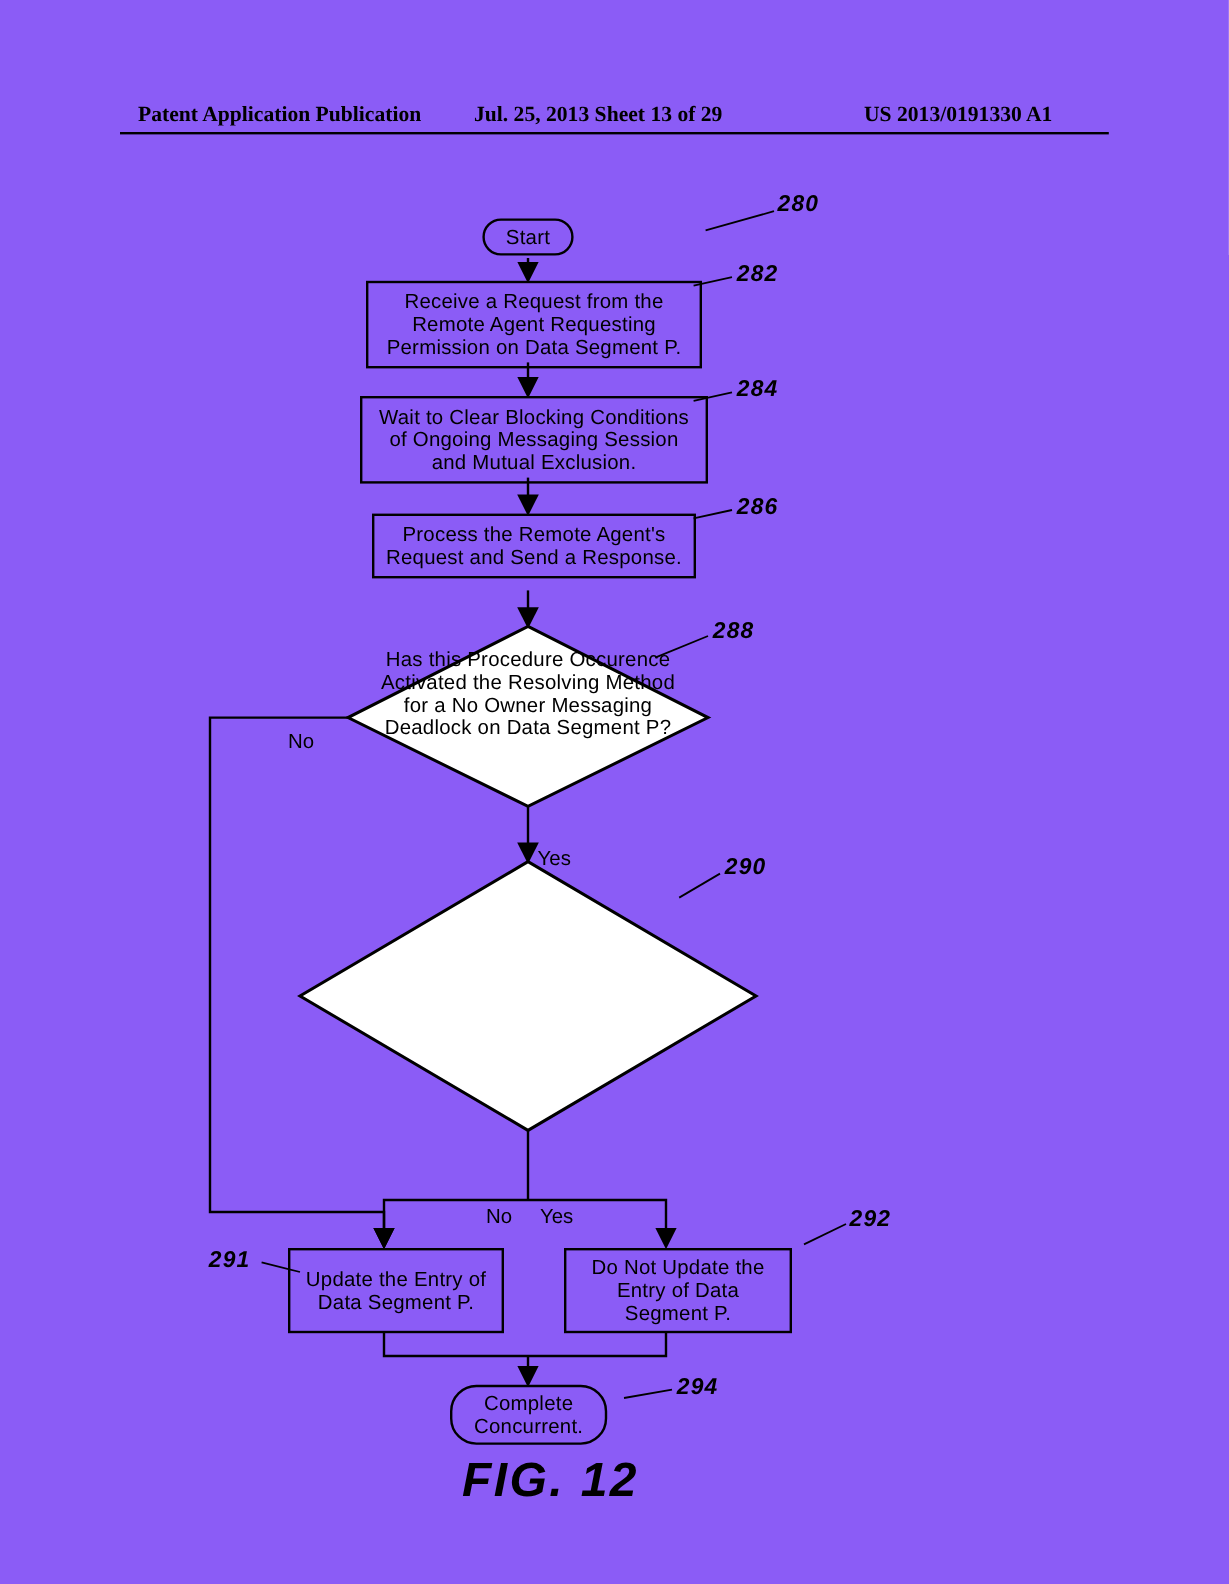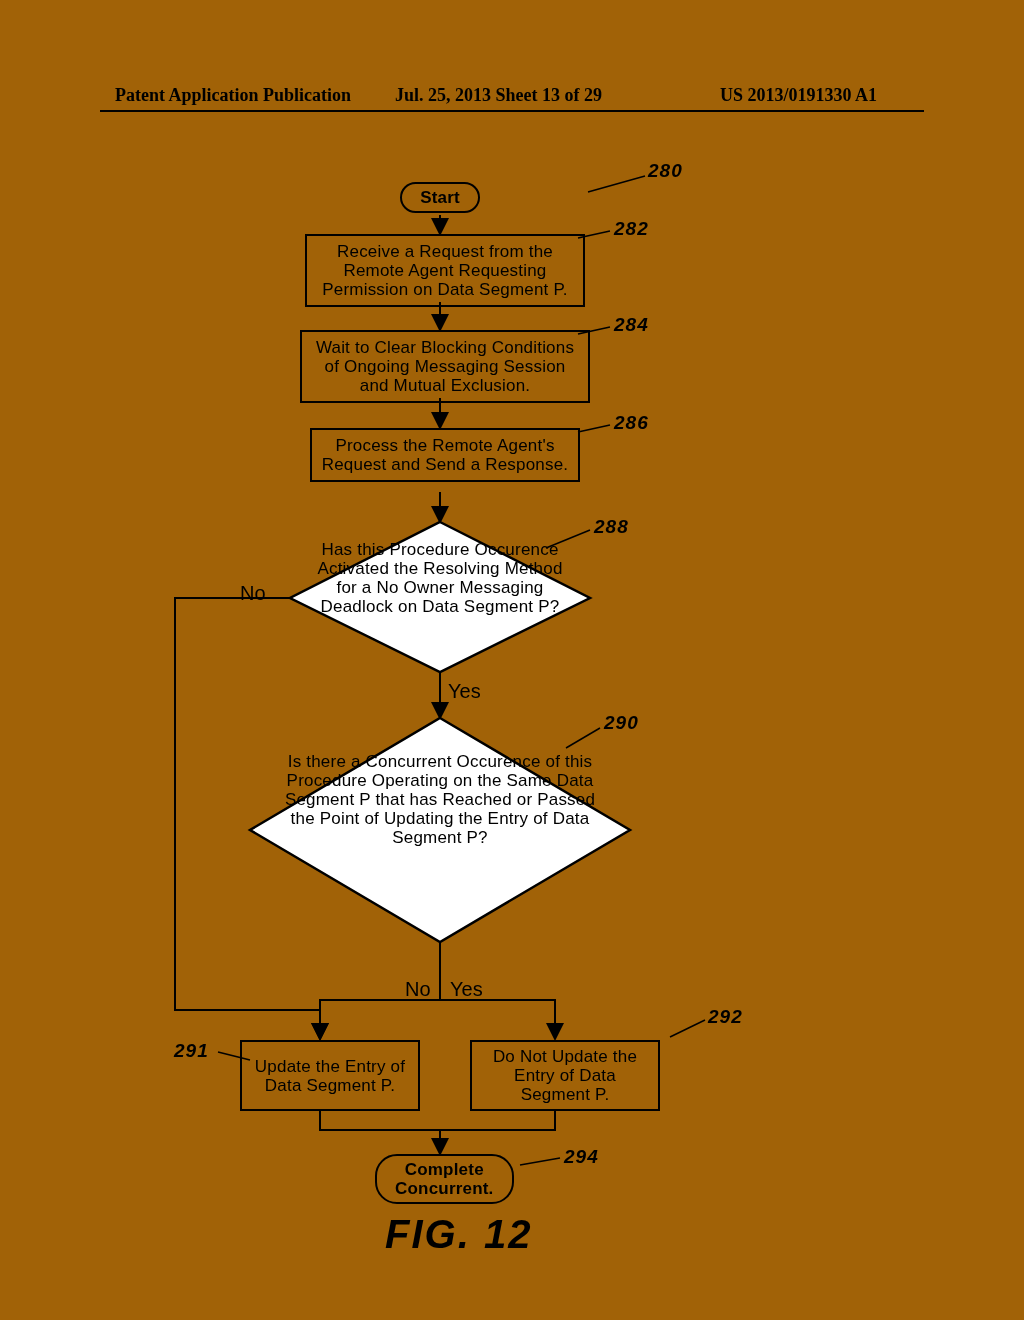--- a/index.html
+++ b/index.html
@@ -5,21 +5,21 @@
   body {
     margin: 0;
     padding: 0;
     font-family: "Times New Roman", serif;
     background: #fff;
   }
   .page {
     width: 1024px;
     height: 1320px;
     position: relative;
-    background: #a16207;
+    background: #8b5cf6;
   }
   .hdr {
     position: absolute;
     top: 85px;
     font-weight: bold;
     font-size: 18px;
   }
   .hdr-left { left: 115px; }
   .hdr-mid  { left: 395px; }
   .hdr-right{ left: 720px; }
@@ -43,21 +43,20 @@
     font-family: Arial, Helvetica, sans-serif;
     font-size: 17px;
     line-height: 19px;
     letter-spacing: 0.2px;
   }
   .pill {
     border: 2.5px solid #000;
     border-radius: 18px;
     padding: 4px 18px;
     display: inline-block;
-    font-weight: bold;
   }
   .rect {
     border: 2.5px solid #000;
     padding: 6px 8px;
   }
   .numlabel {
     position: absolute;
     font-family: Arial, Helvetica, sans-serif;
     font-style: italic;
     font-weight: bold;
@@ -69,21 +68,22 @@
     position: absolute;
     font-family: Arial, Helvetica, sans-serif;
     font-style: italic;
     font-weight: bold;
     font-size: 40px;
     letter-spacing: 2px;
   }
   .edgelabel {
     position: absolute;
     font-family: Arial, Helvetica, sans-serif;
-    font-size: 20px;
+    font-size: 17px;
+    margin-top: 26px;
   }
   svg.flowlines {
     position: absolute;
     left: 0; top: 0;
     width: 824px; height: 1150px;
     pointer-events: none;
   }
   .diamond {
     stroke: #000;
     stroke-width: 2.5;
@@ -174,23 +174,20 @@
     </div>
 
     <div class="node rect" style="left:210px; top:298px; width:250px;">
       <span>Process the Remote Agent's Request and Send a Response.</span>
     </div>
 
     <div class="node" style="left:215px; top:410px; width:250px;">
       <span>Has this Procedure Occurence Activated the Resolving Method for a No Owner Messaging Deadlock on Data Segment P?</span>
     </div>
 
-    <div class="node" style="left:180px; top:622px; width:320px;">
-      <span>Is there a Concurrent Occurence of this Procedure Operating on the Same Data Segment P that has Reached or Passed the Point of Updating the Entry of Data Segment P?</span>
-    </div>
 
     <div class="node rect" style="left:140px; top:910px; width:160px; height:55px; display:flex; align-items:center; justify-content:center;">
       <span>Update the Entry of Data Segment P.</span>
     </div>
 
     <div class="node rect" style="left:370px; top:910px; width:170px; height:55px; display:flex; align-items:center; justify-content:center;">
       <span>Do Not Update the Entry of Data Segment P.</span>
     </div>
 
     <div class="node" style="left:275px; top:1024px; width:130px;">

